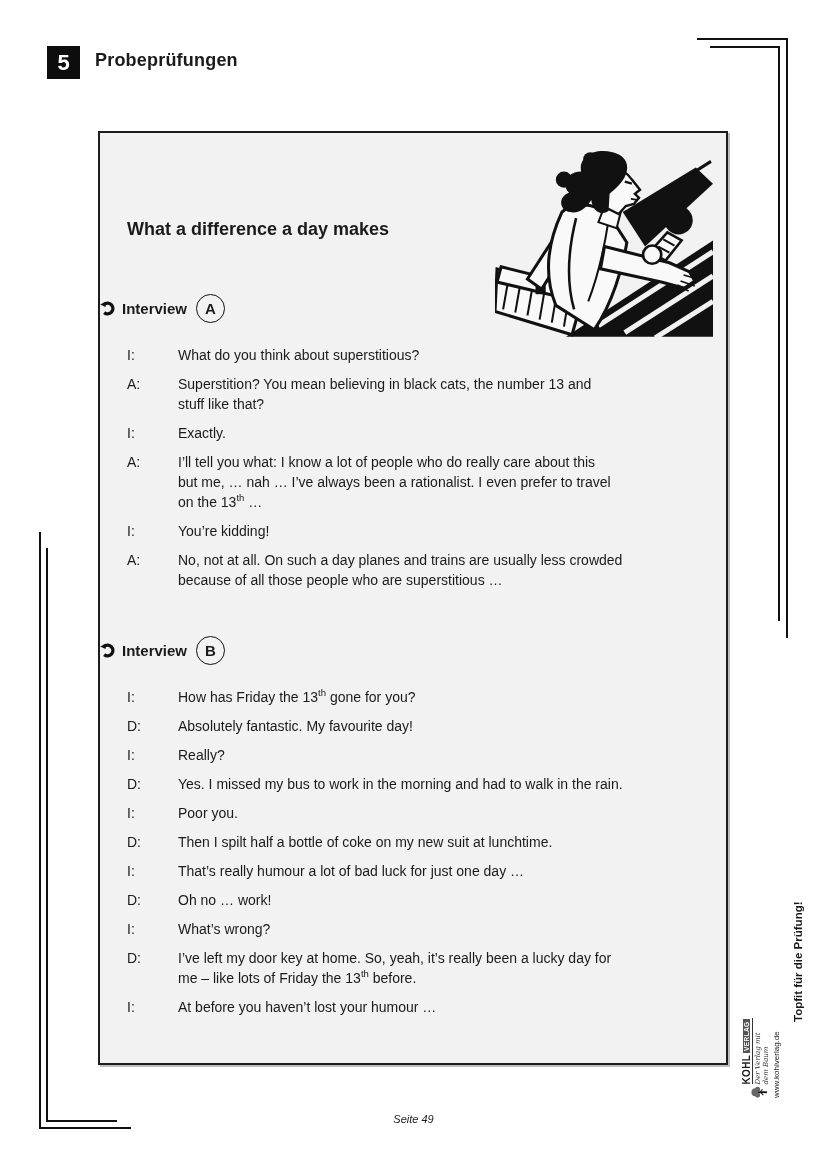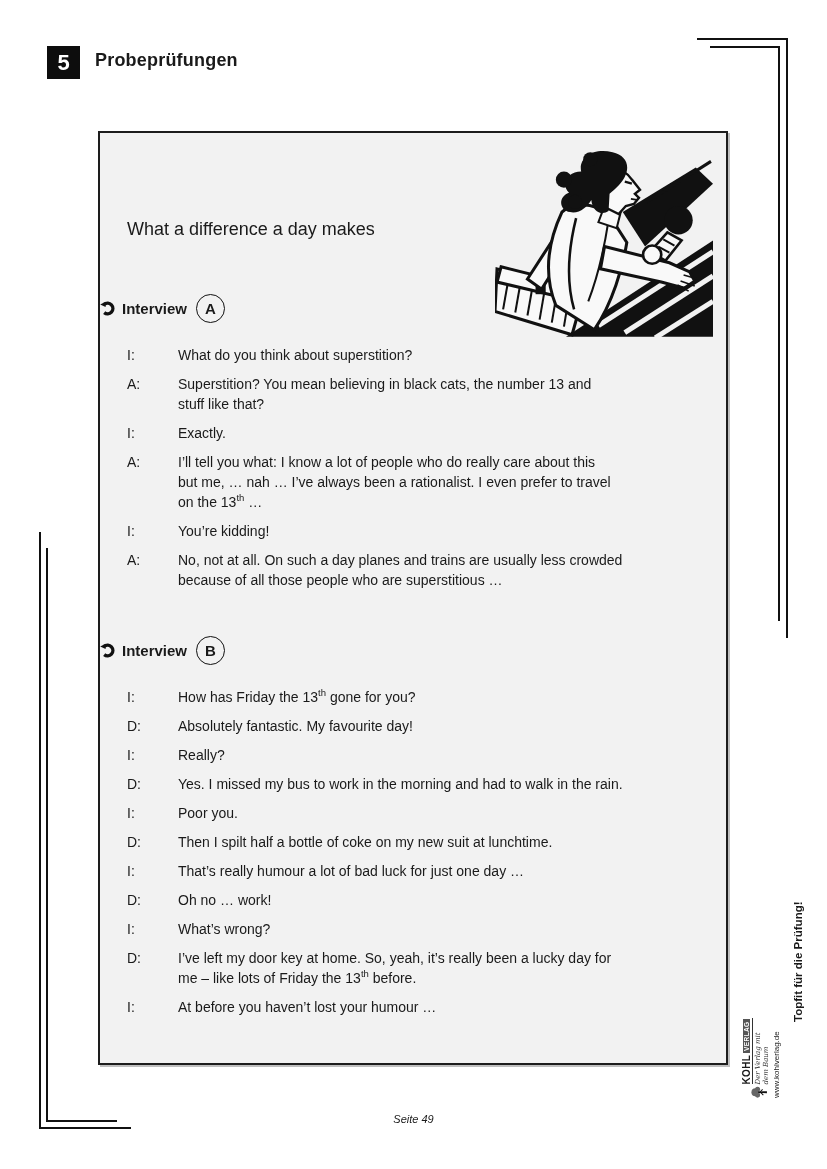--- a/index.html
+++ b/index.html
@@ -18,21 +18,21 @@
                border-top:2px solid #111;border-right:2px solid #111;}
   .br-bl-outer{position:absolute;left:39px;top:532px;width:90px;height:595px;
                border-left:2px solid #111;border-bottom:2px solid #111;}
   .br-bl-inner{position:absolute;left:46px;top:548px;width:69px;height:572px;
                border-left:2px solid #111;border-bottom:2px solid #111;}
 
   
   .sheet{position:absolute;left:98px;top:131px;width:630px;height:934px;background:#f2f2f2;
          border:2px solid #1d1d1d;box-sizing:border-box;box-shadow:2px 2px 0 rgba(0,0,0,.25);}
   .sheet-inner{position:relative;width:100%;height:100%;}
-  .ws-title{margin:0;padding:86px 16px 0 27px;font-size:18px;font-weight:normal;}
+  .ws-title{margin:0;padding:86px 16px 0 27px;font-size:18px;font-weight:bold;}
 
   .iv-head{display:flex;align-items:center;font-size:15px;font-weight:bold;}
   .iv-head.first{margin-top:54px;}
   .iv-head.second{margin-top:46px;}
   .arrow-ic{margin-right:7px;flex:0 0 auto;}
   .badge{width:27px;height:27px;border:1.6px solid #111;border-radius:50%;margin-left:9px;
          display:flex;align-items:center;justify-content:center;font-size:15px;font-weight:bold;}
 
   .dialogue{margin-top:22px;padding-left:27px;font-size:14px;line-height:20px;}
   .dline{display:flex;margin-bottom:9px;}
@@ -139,21 +139,21 @@
           <path d="M4.2,3.4 A5.3,5.3 0 1 1 4.2,11.6" fill="none" stroke="#111" stroke-width="3.4"></path>
           <polygon points="5.6,0.8 0.2,3.4 5.6,6" fill="#111"></polygon>
         </svg>
         <span>Interview</span>
         <span class="badge">A</span>
       </div>
 
       <div class="dialogue">
           <div class="dline">
             <span class="speaker">I:</span>
-            <span class="dtext">What do you think about superstition?</span>
+            <span class="dtext">What do you think about superstitious?</span>
           </div>
           <div class="dline">
             <span class="speaker">A:</span>
             <span class="dtext">Superstition? You mean believing in black cats, the number 13 and<br>stuff like that?</span>
           </div>
           <div class="dline">
             <span class="speaker">I:</span>
             <span class="dtext">Exactly.</span>
           </div>
           <div class="dline">

